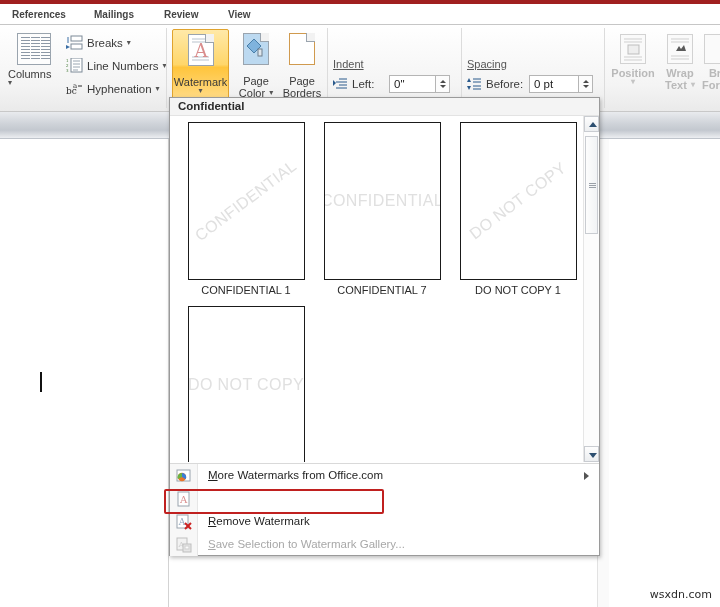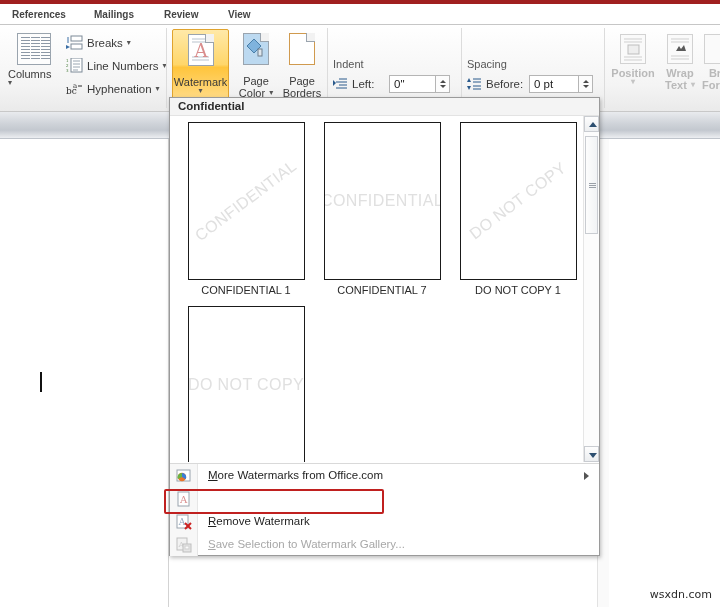--- a/index.html
+++ b/index.html
@@ -28,21 +28,21 @@
   }
 
   
   #ribbon {
     position:absolute; left:0; top:25px; width:720px; height:87px;
     background:#fbfbfb;
     background:linear-gradient(to bottom,#ffffff 0%,#f4f4f4 70%,#eaeaea 100%);
     border-bottom:1px solid #c8c8c8;
   }
   .grp-sep { position:absolute; top:3px; width:1px; height:80px; background:#dcdcdc; }
-  .grp-label { position:absolute; font-size:11px; color:#555; white-space:nowrap; }
+  .grp-label { position:absolute; font-size:11px; color:#555; white-space:nowrap;text-decoration:underline; }
 
   
   #columns-btn { position:absolute; left:8px; top:4px; width:52px; height:74px; text-align:left; }
   #columns-icon {
     width:34px; height:32px; margin:4px auto 0;
     border:1px solid #9aa4ae; background:#fdfdfd;
     position:relative; overflow:hidden;
   }
   #columns-icon .cc { position:absolute; top:3px; bottom:3px; width:9px;
     background:repeating-linear-gradient(to bottom,#8c98a6 0 1px,transparent 1px 3px); }

